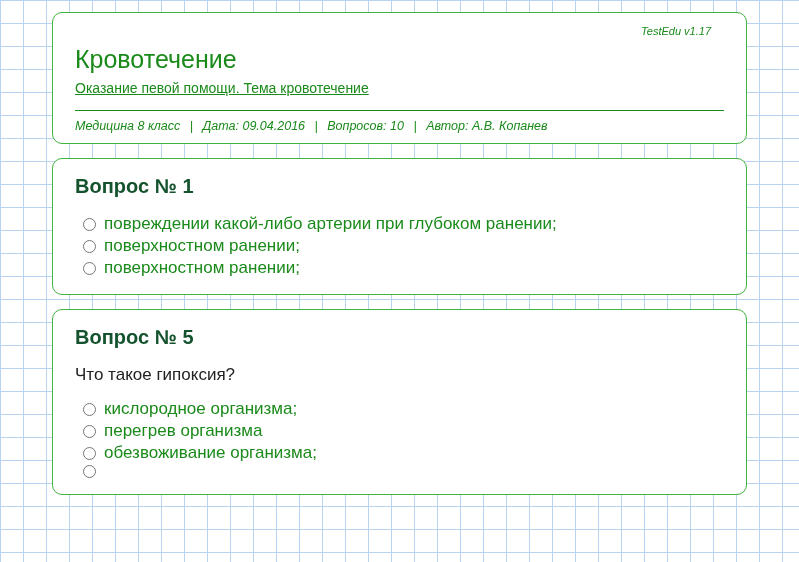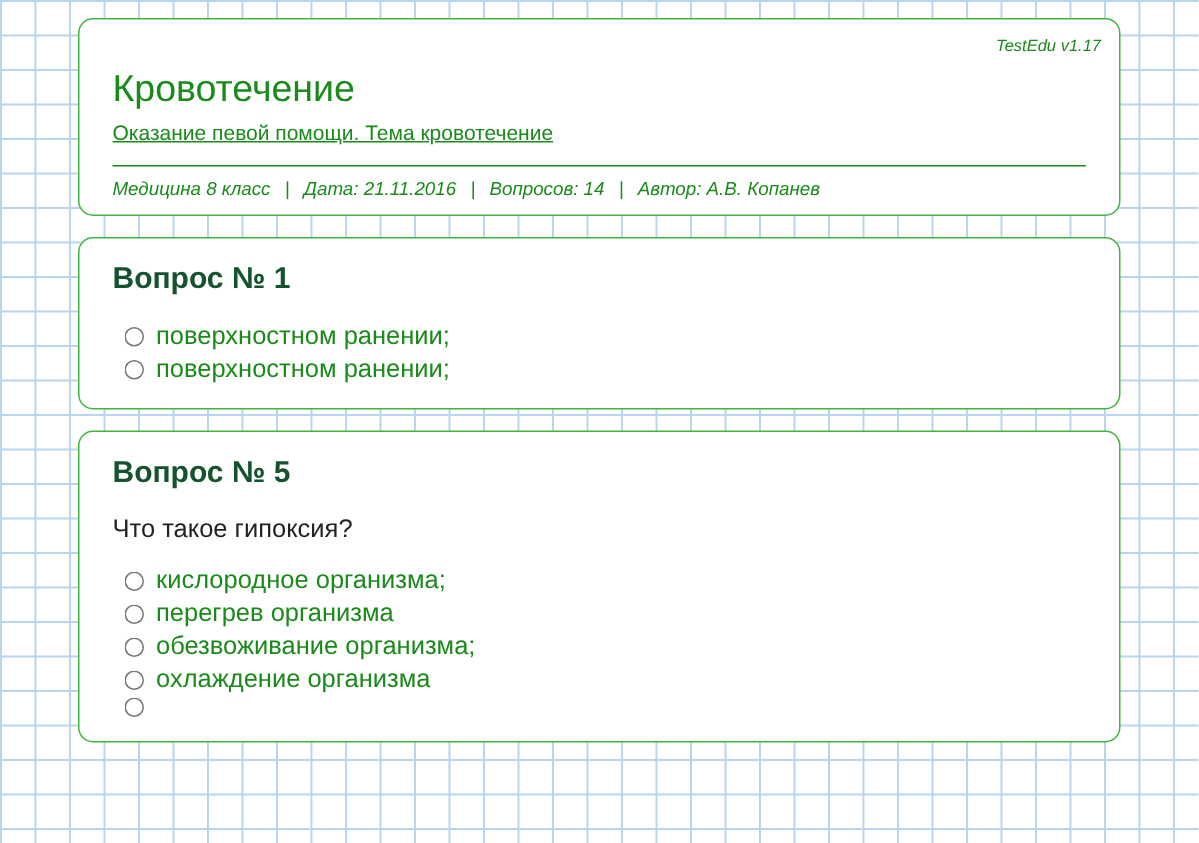--- a/index.html
+++ b/index.html
@@ -23,21 +23,21 @@
     margin: 12px 52px 14px 52px;
     padding: 14px 22px 14px 22px;
     position: relative;
   }
   .header-card {
     padding-bottom: 10px;
   }
   .version {
     position: absolute;
     top: 12px;
-    right: 12px;
+    right: 35px;
     color: #1a8a1a;
     font-size: 11px;
     font-style: italic;
   }
   .title {
     color: #1a8a1a;
     font-size: 25px;
     font-weight: normal;
     margin: 18px 0 6px 0;
   }
@@ -93,31 +93,35 @@
 <body>
 
 <div class="card header-card">
   <div class="version">TestEdu v1.17</div>
   <div class="title">Кровотечение</div>
   <div class="subtitle">Оказание певой помощи. Тема кровотечение</div>
   <hr class="hr">
   <div class="meta">
     <span>Медицина 8 класс</span>
     <span class="sep">|</span>
-    <span>Дата: 21.11.2016</span>
+    <span>Дата: 09.04.2016</span>
     <span class="sep">|</span>
-    <span>Вопросов: 14</span>
+    <span>Вопросов: 10</span>
     <span class="sep">|</span>
     <span>Автор: А.В. Копанев</span>
   </div>
 </div>
 
 <div class="card">
   <div class="q-title">Вопрос № 1</div>
   <div class="options">
+    <div class="option">
+      <input type="radio" name="q1" style="">
+      <label>повреждении какой-либо артерии при глубоком ранении;</label>
+    </div>
     <div class="option">
       <input type="radio" name="q1" style="">
       <label>поверхностном ранении;</label>
     </div>
     <div class="option">
       <input type="radio" name="q1" style="">
       <label>поверхностном ранении;</label>
     </div>
   </div>
 </div>
@@ -133,19 +137,15 @@
     <div class="option">
       <input type="radio" name="q2" style="">
       <label>перегрев организма</label>
     </div>
     <div class="option">
       <input type="radio" name="q2" style="">
       <label>обезвоживание организма;</label>
     </div>
     <div class="option">
       <input type="radio" name="q2" style="">
-      <label>охлаждение организма</label>
-    </div>
-    <div class="option">
-      <input type="radio" name="q2" style="">
     </div>
   </div>
 </div>
 
 </body></html>

